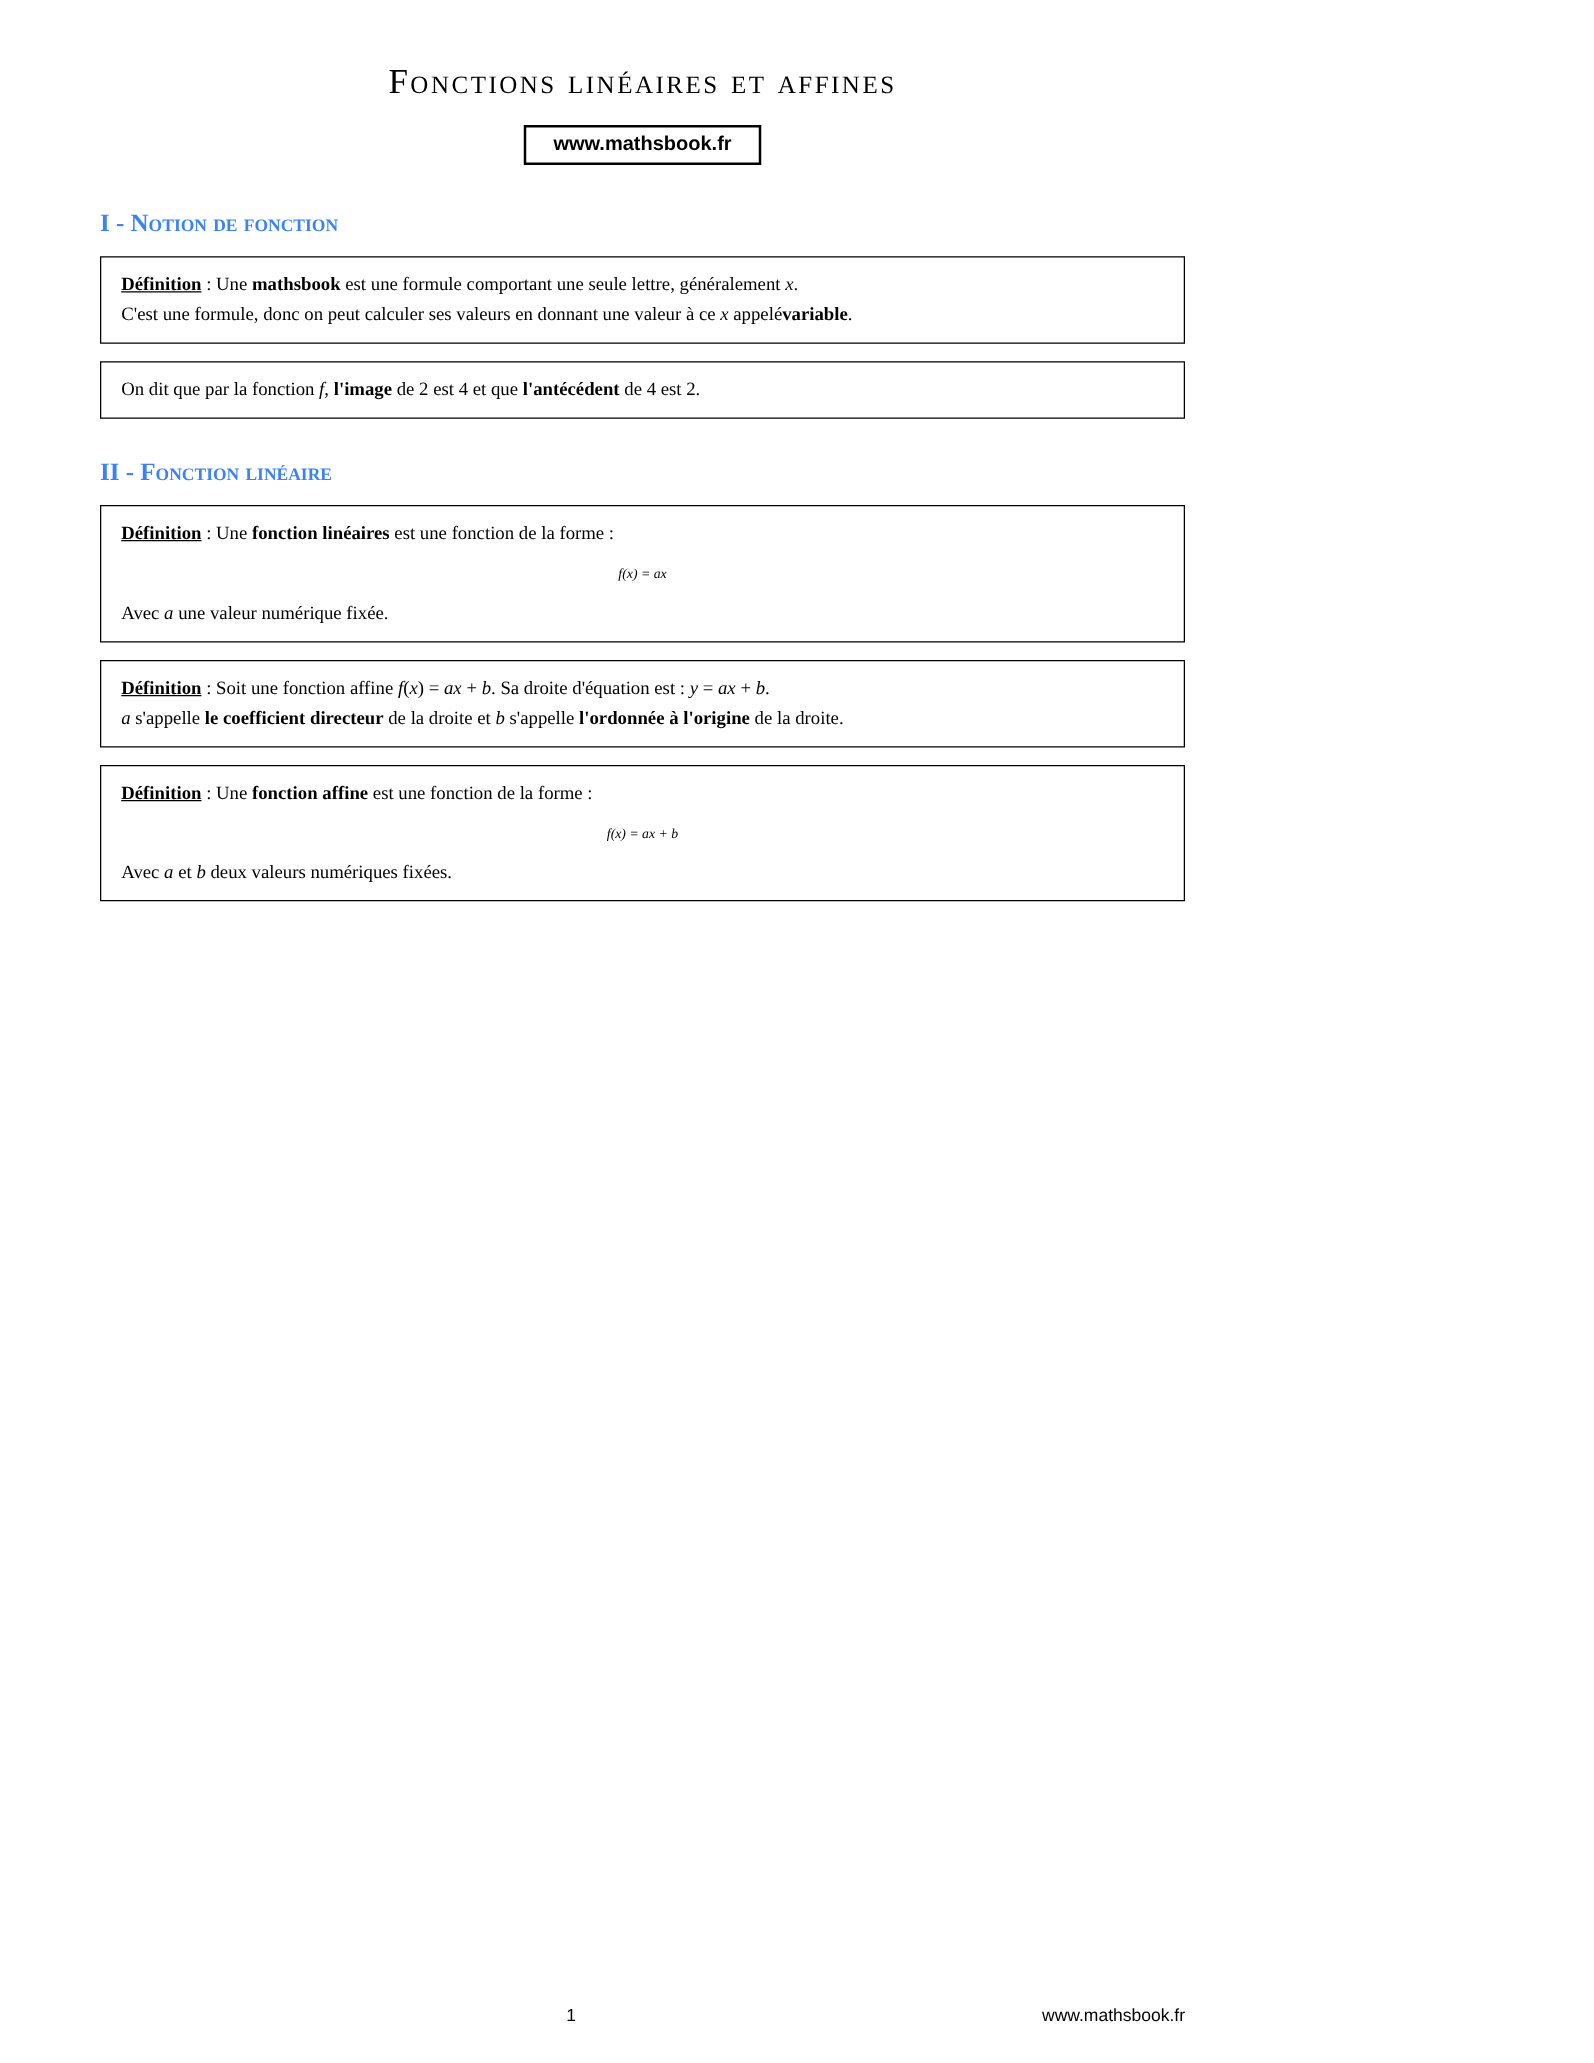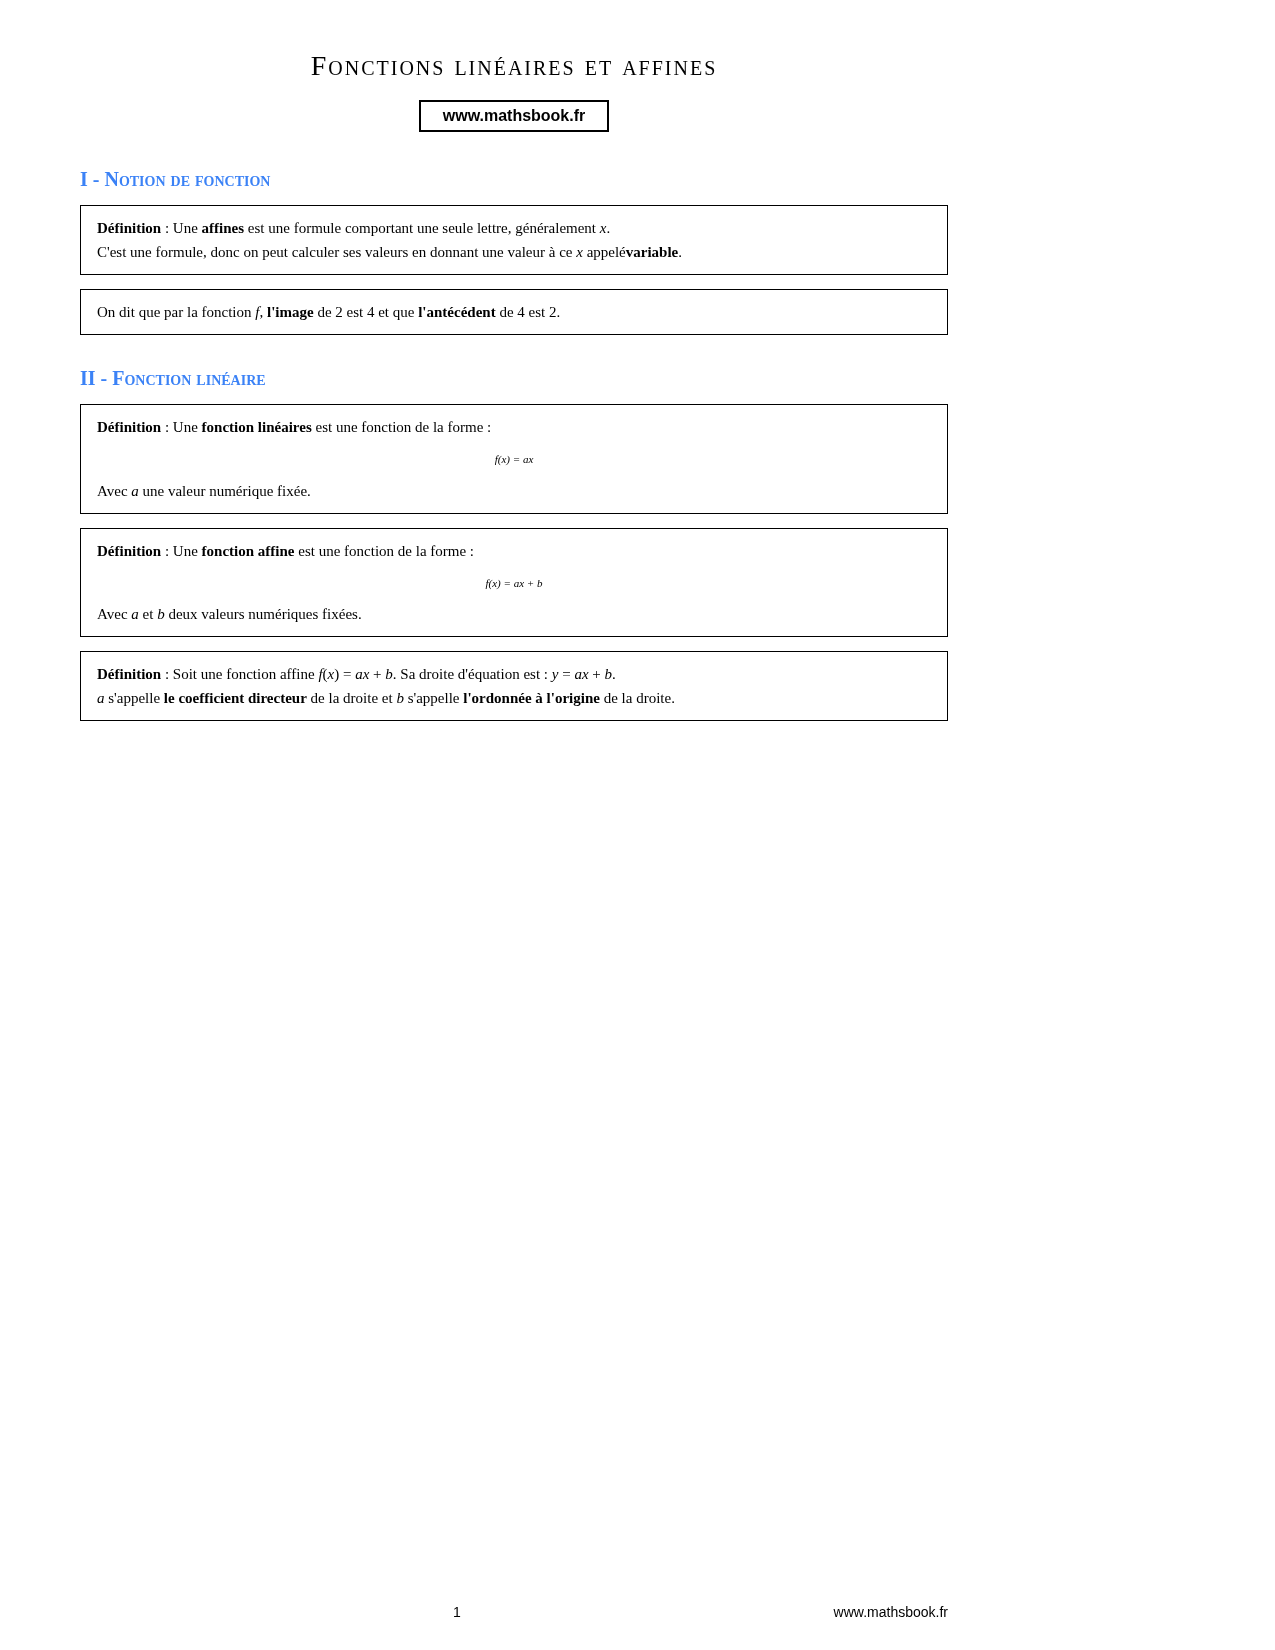--- a/index.html
+++ b/index.html
@@ -53,20 +53,21 @@
 
     .box {
       border: 1px solid #000;
       padding: 10px 16px;
       margin-bottom: 14px;
       line-height: 1.6;
     }
 
     .box-bold-label {
       font-weight: bold;
+      text-decoration: underline;
     }
 
     .formula-center {
       text-align: center;
       font-style: italic;
       margin: 12px 0 10px 0;
       font-size: 11px;
     }
 
     .footer {
@@ -87,50 +88,50 @@
 
 <div class="page">
 
   <h1 class="main-title">Fonctions linéaires et affines</h1>
 
   <span class="website-box">www.mathsbook.fr</span>
 
   <div class="section-title">I - N<span style="font-variant:small-caps;">otion de fonction</span></div>
 
   <div class="box">
-    <span class="box-bold-label">Définition</span> : Une <strong>affines</strong> est une formule comportant une seule lettre, généralement <em>x</em>.<br>
+    <span class="box-bold-label">Définition</span> : Une <strong>mathsbook</strong> est une formule comportant une seule lettre, généralement <em>x</em>.<br>
     C'est une formule, donc on peut calculer ses valeurs en donnant une valeur à ce <em>x</em> appelé<strong>variable</strong>.
   </div>
 
   <div class="box">
     On dit que par la fonction <em>f</em>, <strong>l'image</strong> de 2 est 4 et que <strong>l'antécédent</strong> de 4 est 2.
   </div>
 
   <div class="section-title">II - F<span style="font-variant:small-caps;">onction linéaire</span></div>
 
   <div class="box">
     <span class="box-bold-label">Définition</span> : Une <strong>fonction linéaires</strong> est une fonction de la forme :
     <div class="formula-center">
       <em>f</em>(<em>x</em>) = <em>ax</em>
     </div>
     Avec <em>a</em> une valeur numérique fixée.
   </div>
 
 
   <div class="box">
+    <span class="box-bold-label">Définition</span> : Soit une fonction affine <em>f</em>(<em>x</em>) = <em>ax</em> + <em>b</em>. Sa droite d'équation est : <em>y</em> = <em>ax</em> + <em>b</em>.<br>
+    <em>a</em> s'appelle <strong>le coefficient directeur</strong> de la droite et <em>b</em> s'appelle <strong>l'ordonnée à l'origine</strong> de la droite.
+  </div>
+
+  <div class="box">
     <span class="box-bold-label">Définition</span> : Une <strong>fonction affine</strong> est une fonction de la forme :
     <div class="formula-center">
       <em>f</em>(<em>x</em>) = <em>ax</em> + <em>b</em>
     </div>
     Avec <em>a</em> et <em>b</em> deux valeurs numériques fixées.
-  </div>
-
-  <div class="box">
-    <span class="box-bold-label">Définition</span> : Soit une fonction affine <em>f</em>(<em>x</em>) = <em>ax</em> + <em>b</em>. Sa droite d'équation est : <em>y</em> = <em>ax</em> + <em>b</em>.<br>
-    <em>a</em> s'appelle <strong>le coefficient directeur</strong> de la droite et <em>b</em> s'appelle <strong>l'ordonnée à l'origine</strong> de la droite.
   </div>
 
   <div class="footer">
     <span></span>
     <span>1</span>
     <span>www.mathsbook.fr</span>
   </div>
 
 </div>
 

